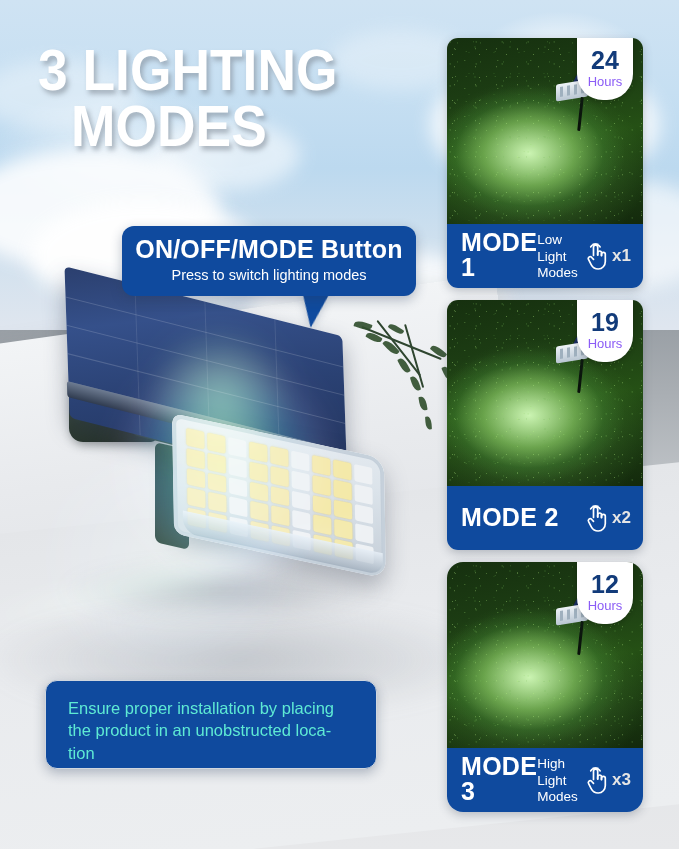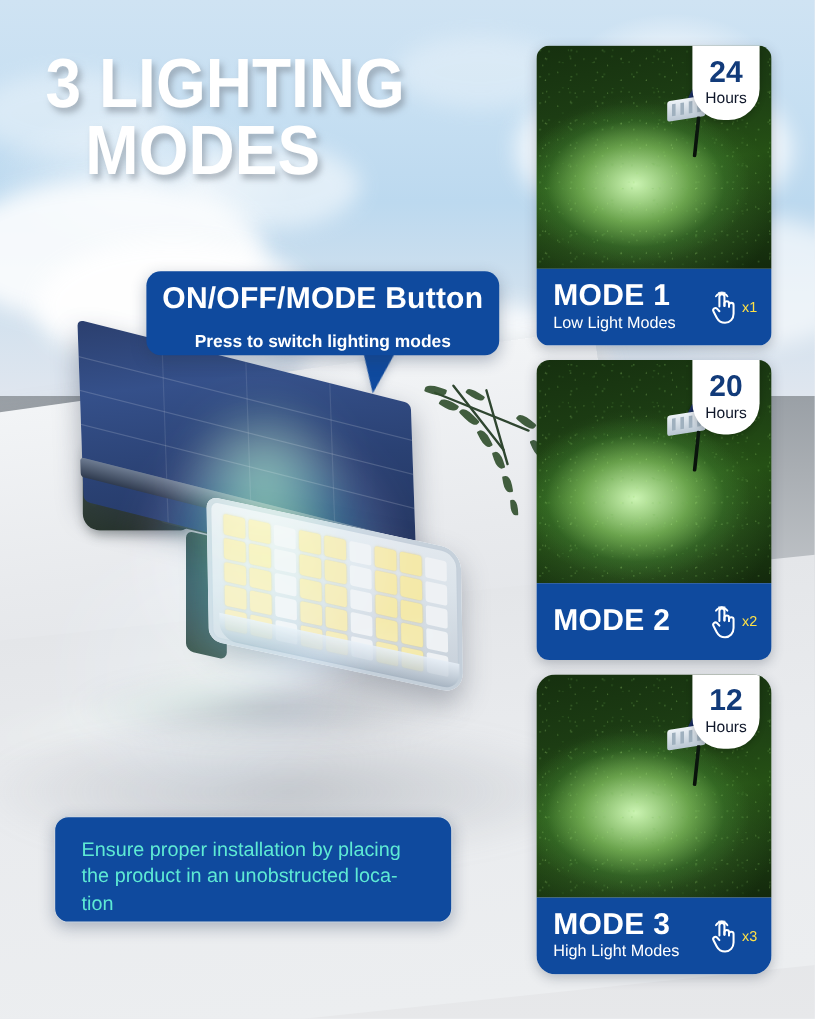--- a/index.html
+++ b/index.html
@@ -84,21 +84,21 @@
   .callout{
     position:absolute;background:#0f4a9e;color:#fff;border-radius:12px;
     box-shadow:0 4px 12px rgba(40,60,90,.32);
   }
   .callout-button{left:122px;top:226px;width:294px;height:70px;}
   .cb-title{
     text-align:center;margin-top:9px;font-size:25px;font-weight:bold;
     font-family:"Liberation Sans Narrow","Liberation Sans",sans-serif;
     letter-spacing:.2px;
   }
-  .cb-sub{text-align:center;margin-top:13px;font-size:14.5px;font-weight:bold;}
+  .cb-sub{text-align:center;margin-top:3px;font-size:14.5px;font-weight:normal;}
   .tail{
     position:absolute;left:300px;top:294px;width:0;height:0;
     border-left:13px solid transparent;border-right:13px solid transparent;
     border-top:34px solid #0f4a9e;transform:rotate(8deg);
     filter:drop-shadow(0 3px 4px rgba(40,60,90,.25));
   }
 
   .callout-note{
     left:45px;top:680px;width:332px;height:89px;
     border:1px solid #cfd6de;box-sizing:border-box;
@@ -150,37 +150,37 @@
     background:linear-gradient(180deg,#0d1a10,#081009);transform:rotate(6deg);border-radius:1px;}
 
   .hours-badge{
     position:absolute;right:10px;top:0;width:56px;height:62px;
     background:#fff;border-radius:0 0 26px 26px;
     display:flex;flex-direction:column;align-items:center;justify-content:center;
     box-shadow:0 2px 5px rgba(0,0,0,.22);
   }
   .hb-num{color:#123b7a;font-weight:bold;font-size:25px;line-height:1;
     font-family:"Liberation Sans Narrow","Liberation Sans",sans-serif;}
-  .hb-unit{color:#0f172a;font-size:13px;line-height:1.2;margin-top:1px;}
+  .hb-unit{color:#8b5cf6;font-size:13px;line-height:1.2;margin-top:1px;}
 
   .card-footer{
     position:relative;height:64px;background:#0f4a9e;
     display:flex;align-items:center;justify-content:space-between;
     padding:0 12px 0 14px;box-sizing:border-box;
   }
-  .cf-left{display:flex;flex-direction:column;justify-content:center;}
+  .cf-left{display:flex;flex-direction:row;justify-content:center;}
   .cf-title{
     color:#fff;font-weight:bold;font-size:25px;line-height:1.02;
     font-family:"Liberation Sans Narrow","Liberation Sans",sans-serif;
     letter-spacing:.3px;
   }
   .cf-sub{color:#fff;font-size:13.5px;line-height:1.25;margin-top:2px;}
   .cf-right{display:flex;align-items:center;gap:2px;}
   .tap-icon{width:26px;height:30px;}
-  .cf-count{color:#fde047;font-size:12px;font-weight:normal;}
+  .cf-count{color:#e5e5e5;font-size:17px;font-weight:bold;}
 
   
   .product{position:absolute;left:55px;top:296px;width:330px;height:300px;}
   .mount{
     position:absolute;left:14px;top:70px;width:88px;height:76px;border-radius:14px 6px 6px 14px;
     background:linear-gradient(135deg,#43554a 0%,#2c3a31 40%,#1d2821 100%);
     box-shadow:2px 3px 10px rgba(50,60,60,.45);
   }
   .mount:after{content:"";position:absolute;left:4px;top:12px;width:10px;height:46px;border-radius:50%;
     background:linear-gradient(180deg,#56695c,#2b3a31);}
@@ -399,21 +399,21 @@
         <div class="sl-panel"></div>
         <div class="sl-head">
             <i style="left:4px;"></i>
             <i style="left:11px;"></i>
             <i style="left:18px;"></i>
             <i style="left:25px;"></i>
           </div>
         <div class="sl-stake"></div>
       </div>
       <div class="hours-badge">
-        <div class="hb-num">20</div>
+        <div class="hb-num">19</div>
         <div class="hb-unit">Hours</div>
       </div>
     </div>
     <div class="card-footer">
       <div class="cf-left">
         <div class="cf-title">MODE 2</div>
       </div>
       <div class="cf-right">
         <svg class="tap-icon" viewBox="0 0 26 30">
           <path d="M9.5 14.5 V6.2 a2.1 2.1 0 0 1 4.2 0 V14" fill="none" stroke="#fff" stroke-width="1.7" stroke-linecap="round"></path>

